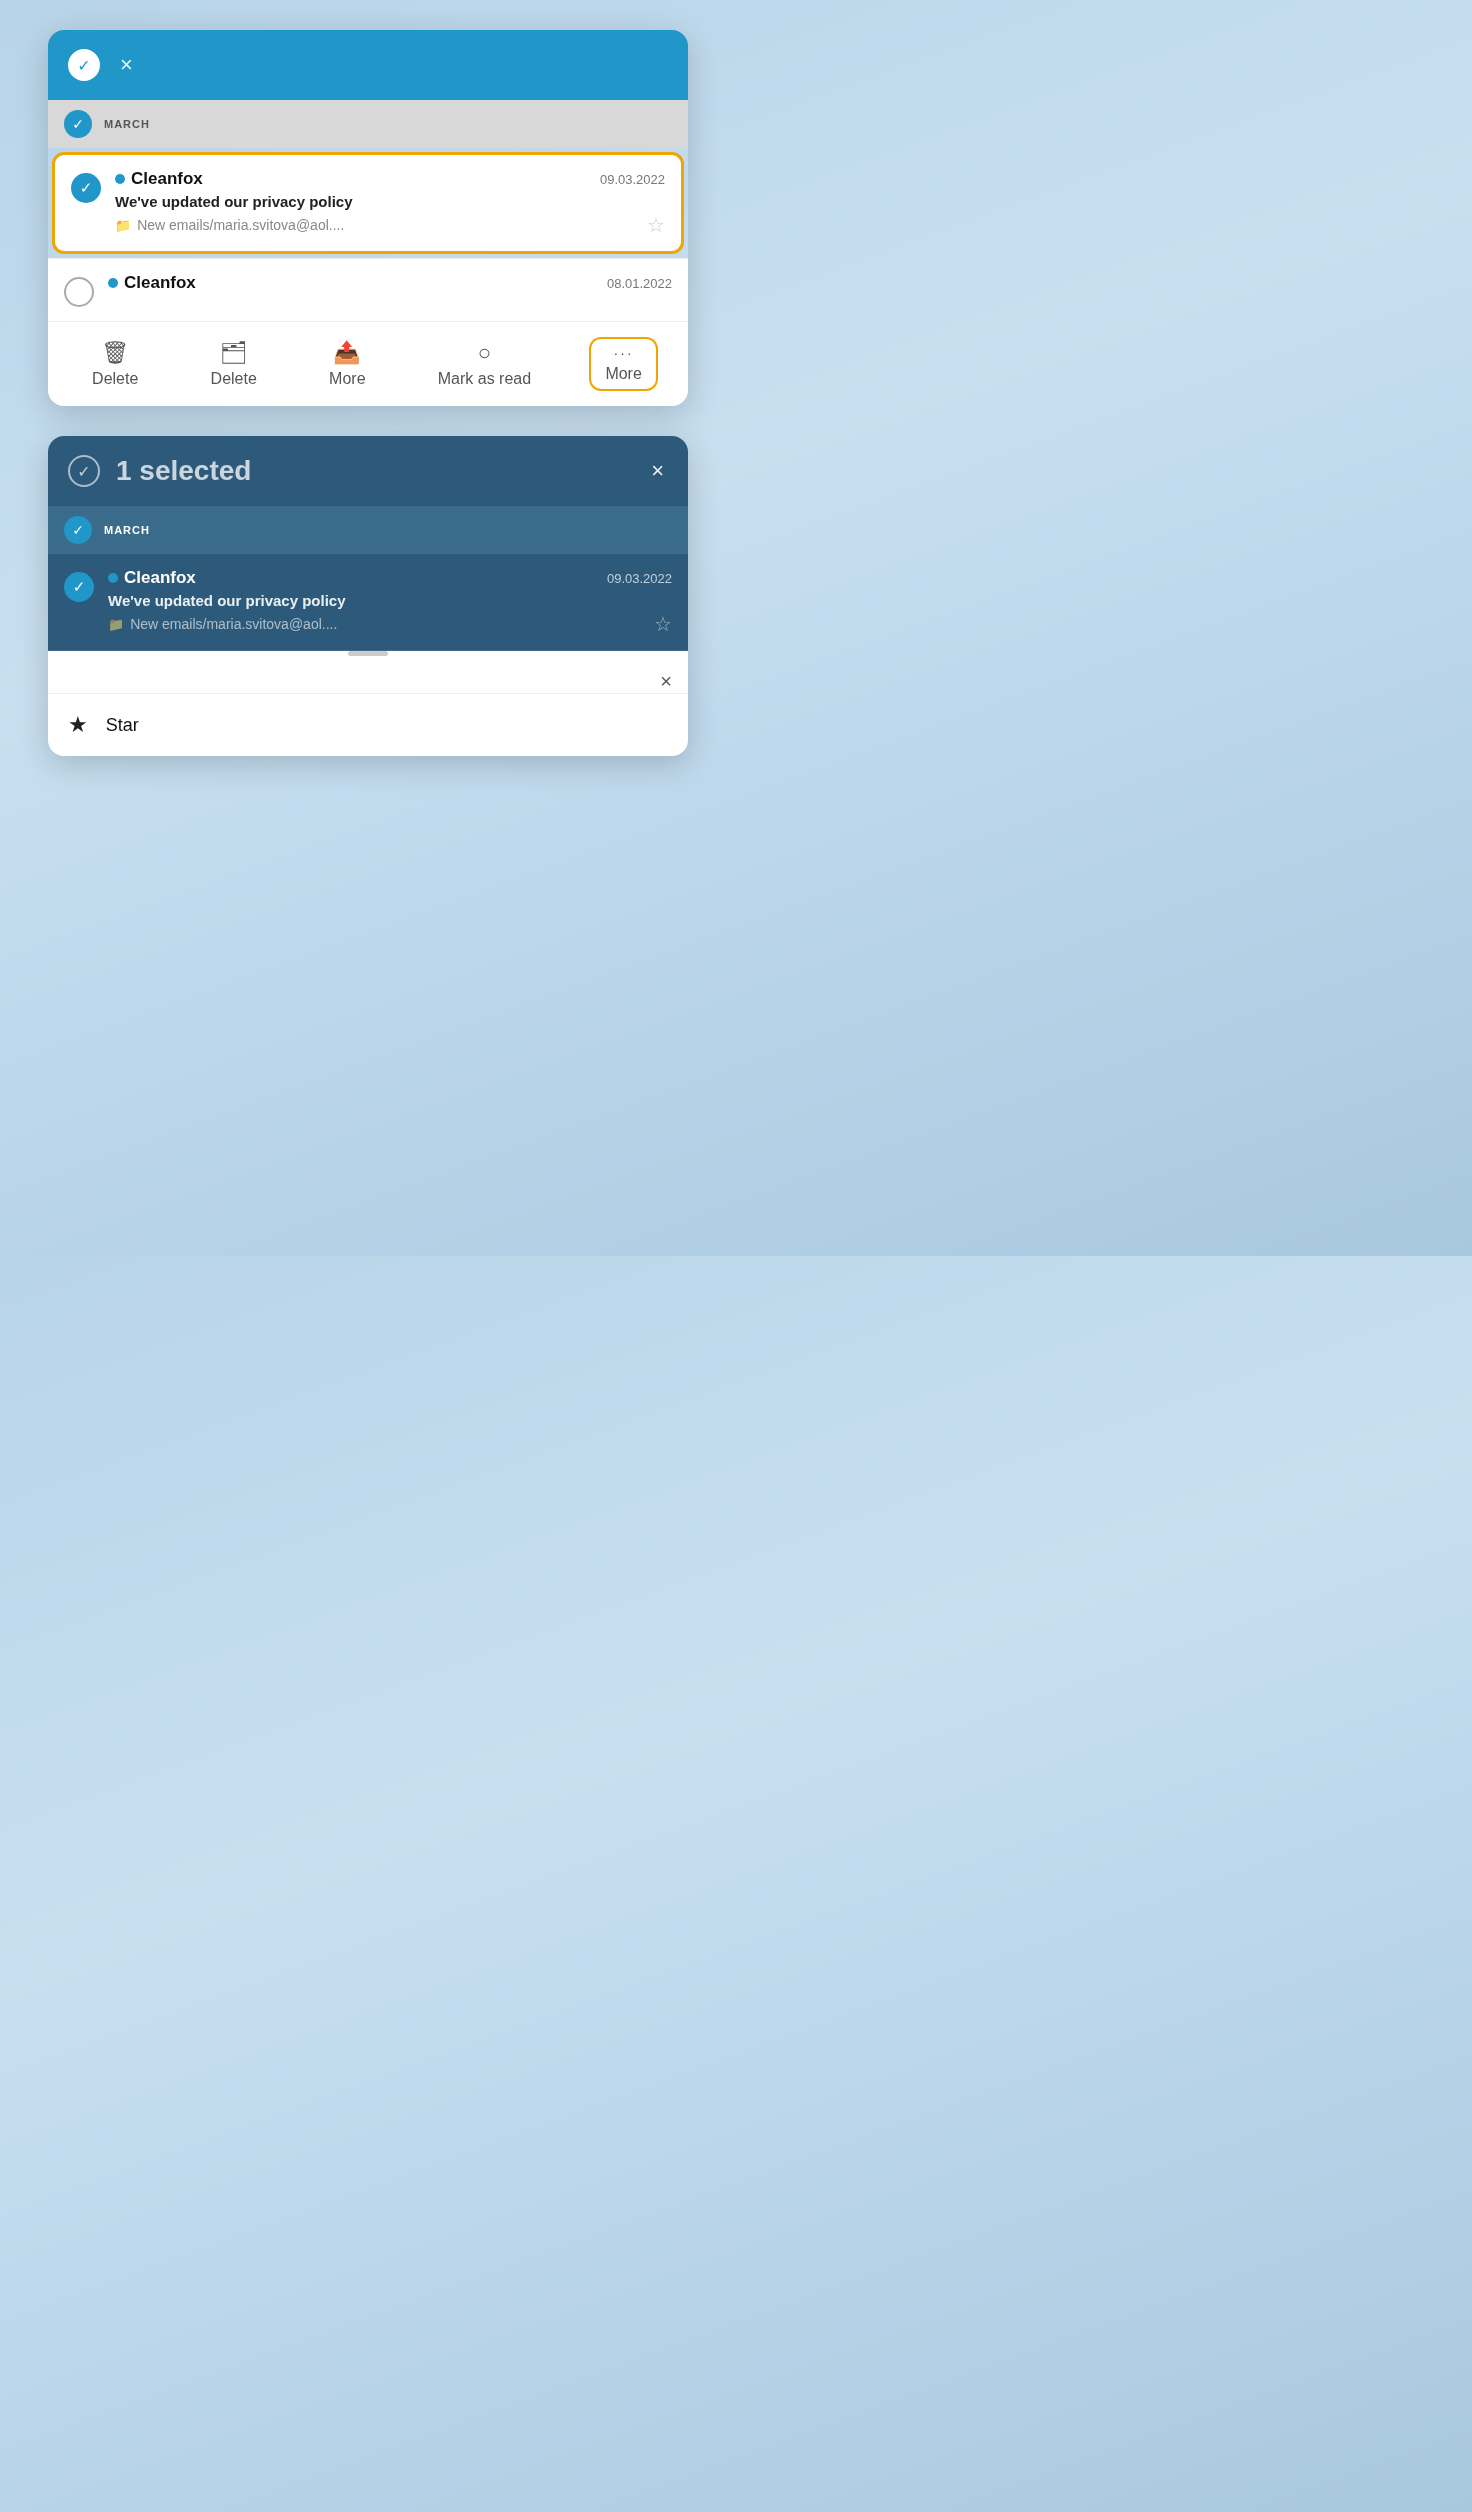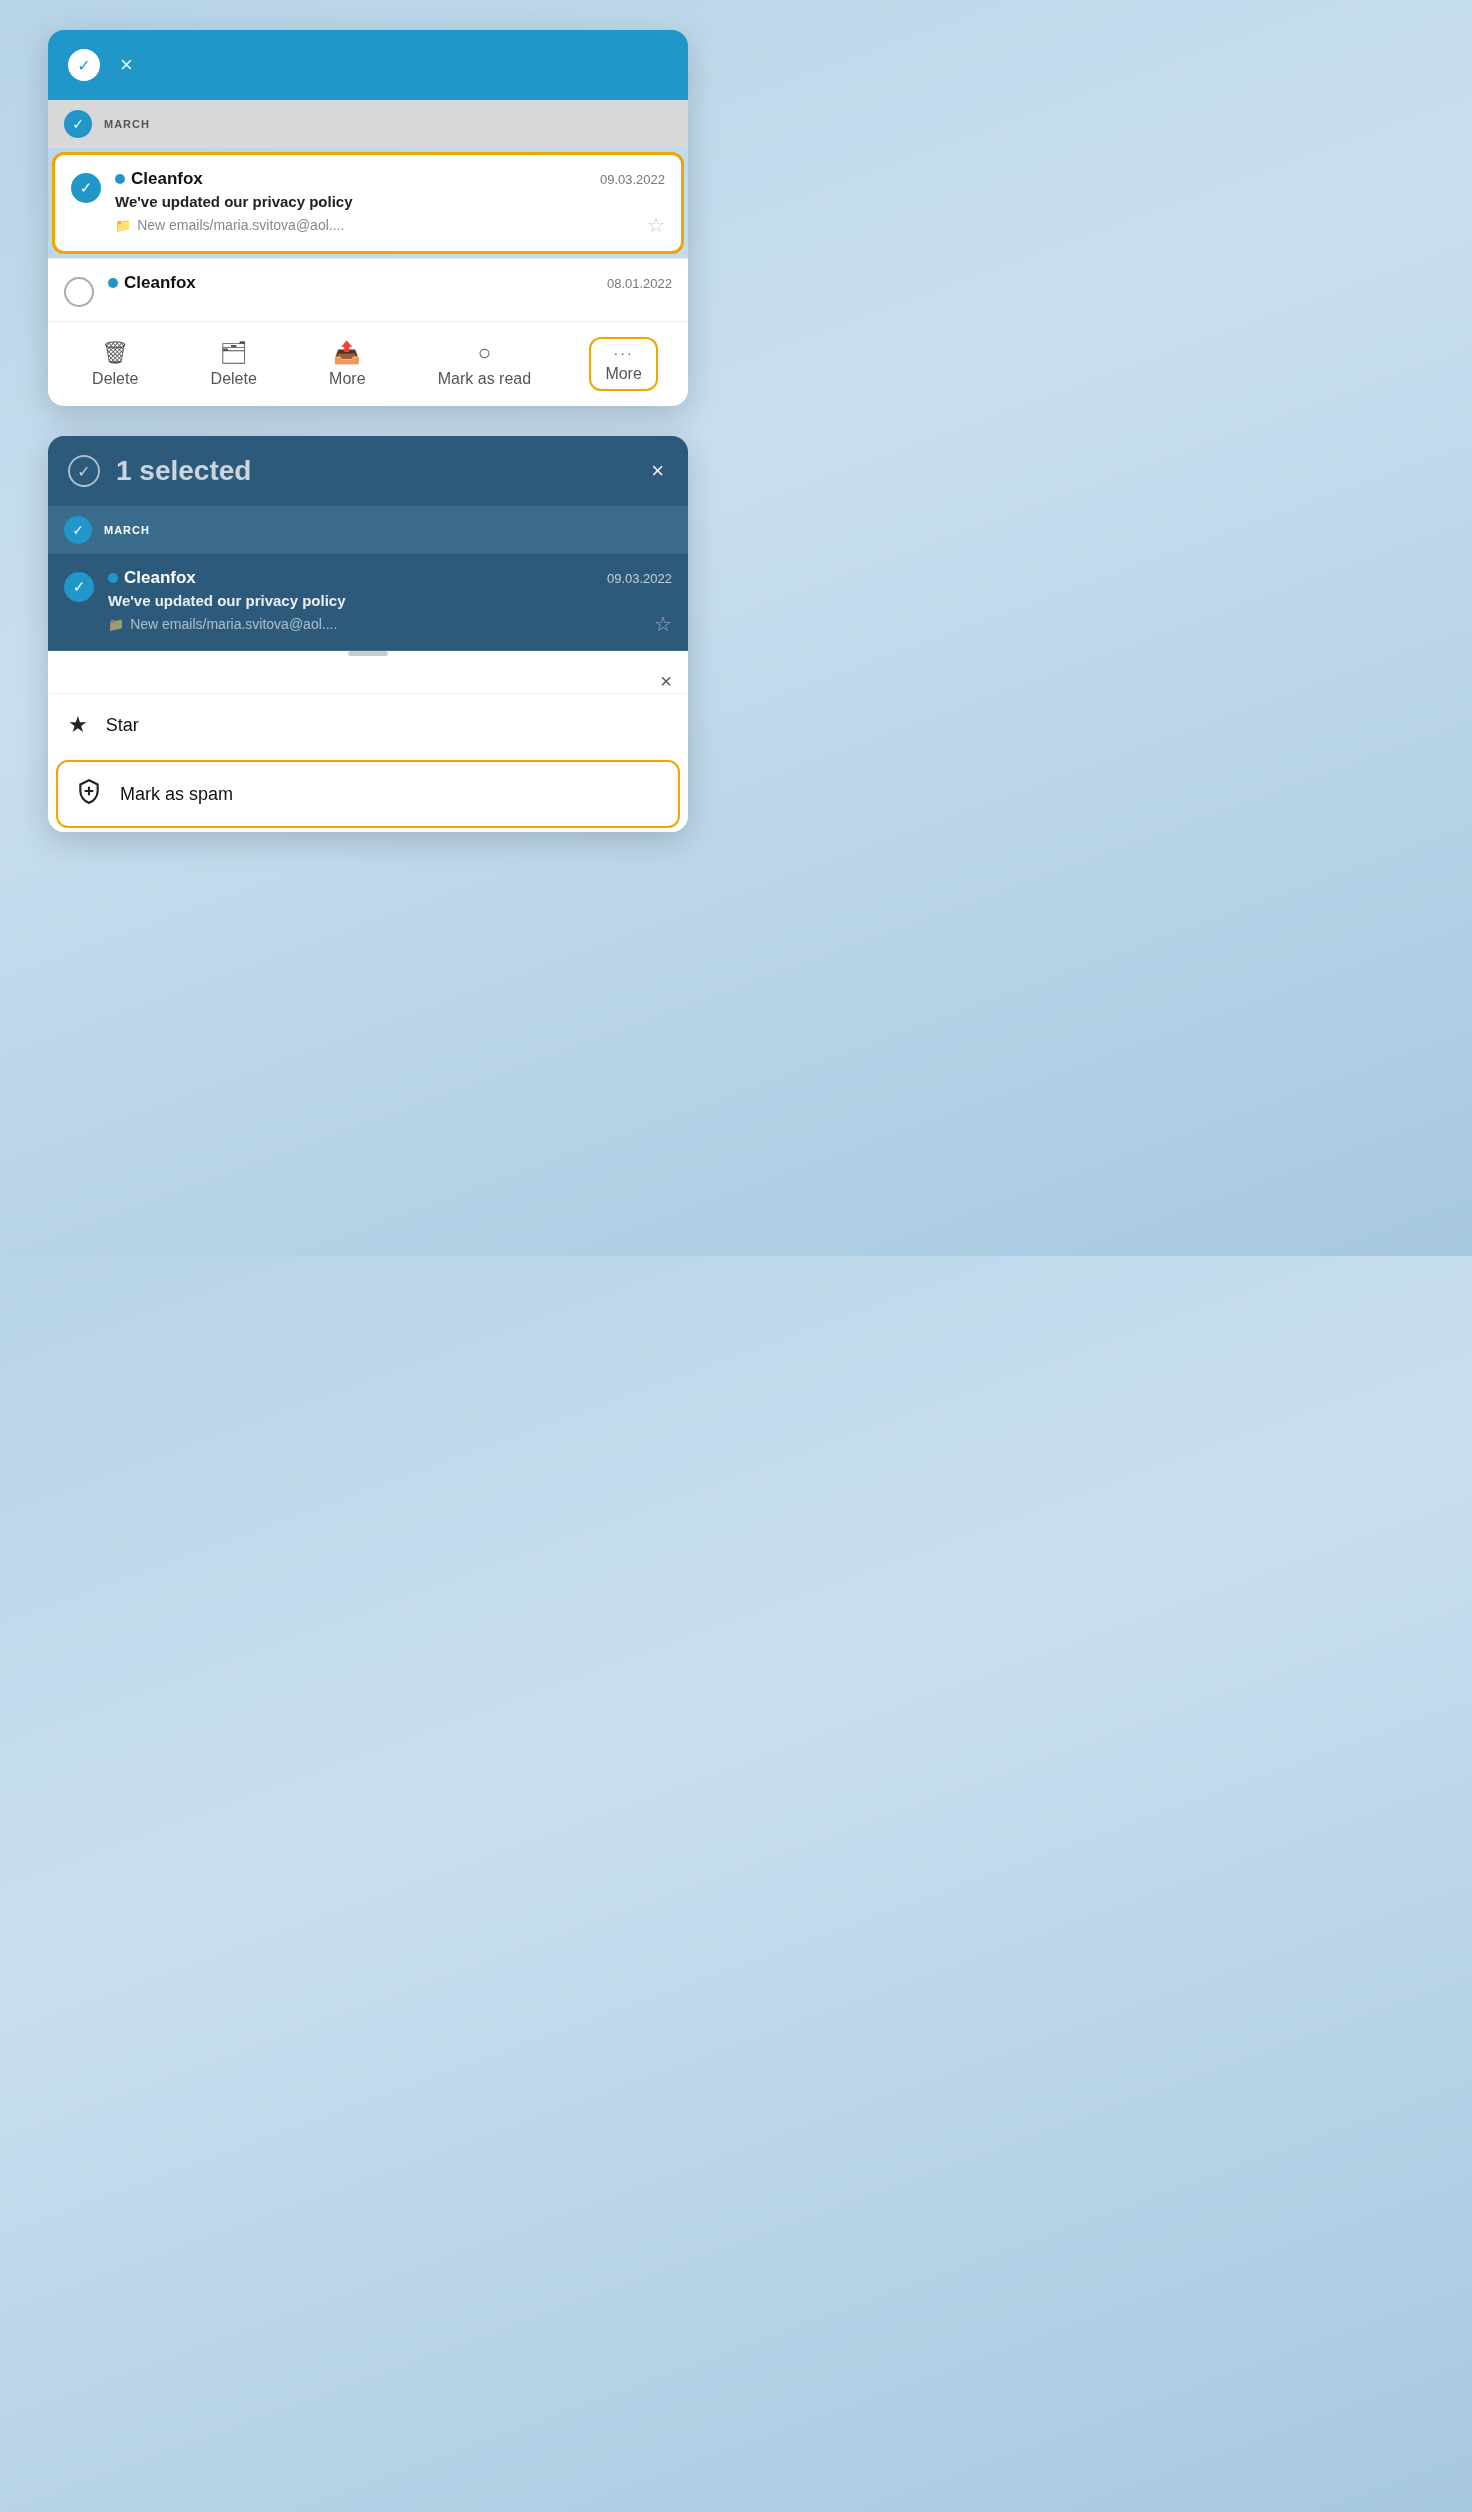--- a/index.html
+++ b/index.html
@@ -438,24 +438,14 @@
     </div>
     <div class="sheet-close-row">
       <span class="sheet-close">×</span>
     </div>
 
     <div class="sheet-item">
       <span class="sheet-item-icon">★</span>
       <span class="sheet-item-label">Star</span>
     </div>
 
-    <div class="sheet-item highlighted">
-      <span class="sheet-item-icon">
-        <svg class="spam-icon" viewBox="0 0 24 24" fill="none" stroke="#222" stroke-width="2">
-          <path d="M12 2L4 6v6c0 5 3.5 9.74 8 11 4.5-1.26 8-6 8-11V6L12 2z"></path>
-          <line x1="8" y1="12" x2="16" y2="12"></line>
-          <line x1="12" y1="8" x2="12" y2="16"></line>
-        </svg>
-      </span>
-      <span class="sheet-item-label">Mark as spam</span>
-    </div>
   </div>
 </div>
 
 </body></html>

